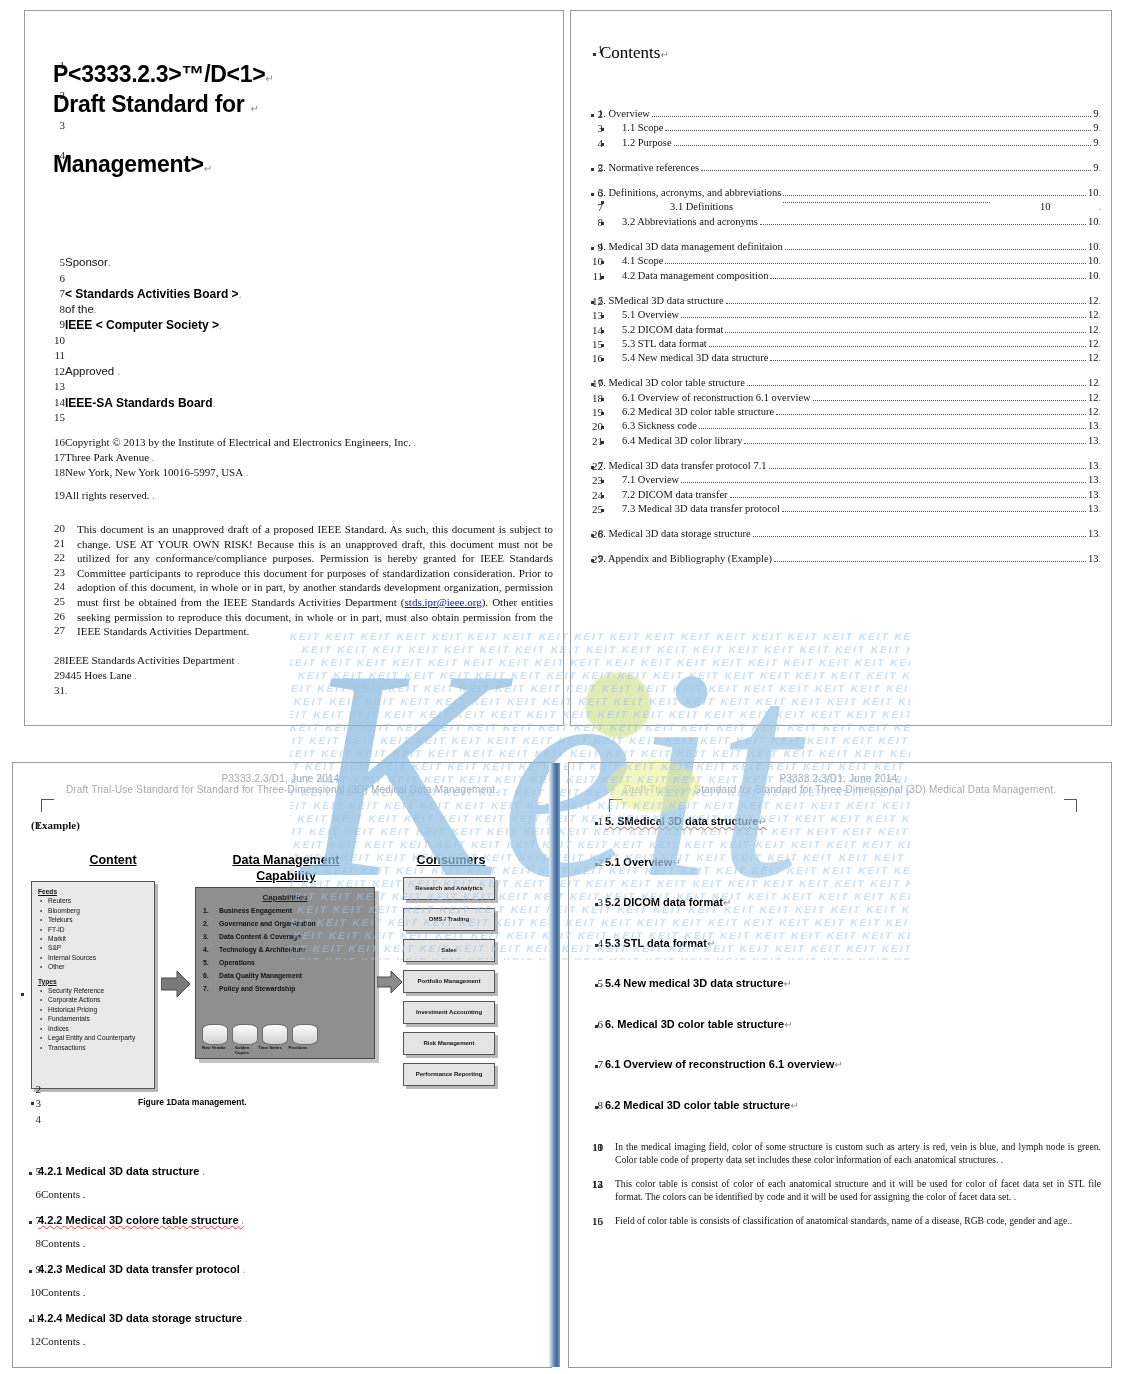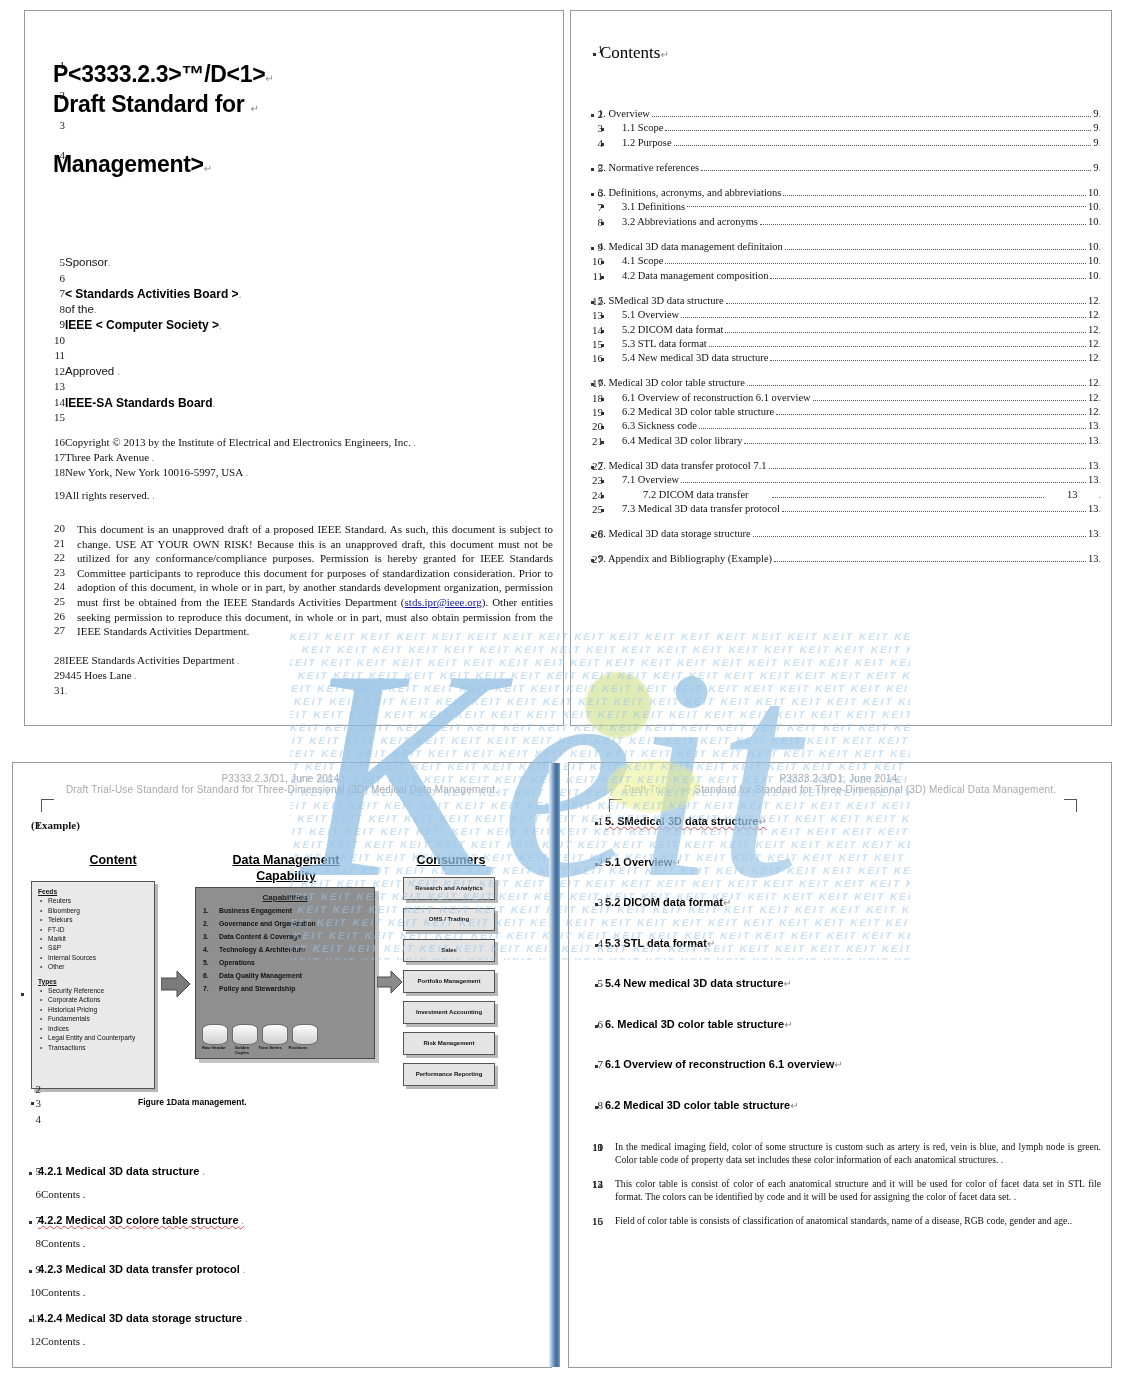--- a/index.html
+++ b/index.html
@@ -314,21 +314,21 @@
         <div style="margin-left:10px;flex:1;display:flex;align-items:baseline;" class="toc-row">
           <span class="sq"></span>
           <span class="lbl" style="">3. Definitions, acronyms, and abbreviations</span>
           <span class="dots"></span>
           <span class="pg">10</span>
           <span class="pilcrow">.</span>
         </div>
       </div>
       <div style="display:flex;align-items:baseline;height:14.3px;">
         <div class="ln">7</div>
-        <div style="margin-left:10px;flex:1;display:flex;align-items:center;padding-left:10px;" class="toc-row">
+        <div style="margin-left:10px;flex:1;display:flex;align-items:flex-start;padding-left:10px;gap:48px;" class="toc-row">
           <span class="sq"></span>
           <span class="lbl" style="margin-left:14px;">3.1 Definitions</span>
           <span class="dots"></span>
           <span class="pg">10</span>
           <span class="pilcrow">.</span>
         </div>
       </div>
       <div style="display:flex;align-items:baseline;height:14.3px;">
         <div class="ln">8</div>
         <div style="margin-left:10px;flex:1;display:flex;align-items:baseline;padding-left:10px;" class="toc-row">
@@ -484,21 +484,21 @@
         <div style="margin-left:10px;flex:1;display:flex;align-items:baseline;padding-left:10px;" class="toc-row">
           <span class="sq"></span>
           <span class="lbl" style="margin-left:14px;">7.1 Overview</span>
           <span class="dots"></span>
           <span class="pg">13</span>
           <span class="pilcrow">.</span>
         </div>
       </div>
       <div style="display:flex;align-items:baseline;height:14.3px;">
         <div class="ln">24</div>
-        <div style="margin-left:10px;flex:1;display:flex;align-items:baseline;padding-left:10px;gap:21px;" class="toc-row">
+        <div style="margin-left:10px;flex:1;display:flex;align-items:baseline;padding-left:10px;" class="toc-row">
           <span class="sq"></span>
           <span class="lbl" style="margin-left:14px;">7.2 DICOM data transfer</span>
           <span class="dots"></span>
           <span class="pg">13</span>
           <span class="pilcrow">.</span>
         </div>
       </div>
       <div style="display:flex;align-items:baseline;height:14.3px;">
         <div class="ln">25</div>
         <div style="margin-left:10px;flex:1;display:flex;align-items:baseline;padding-left:10px;" class="toc-row">

